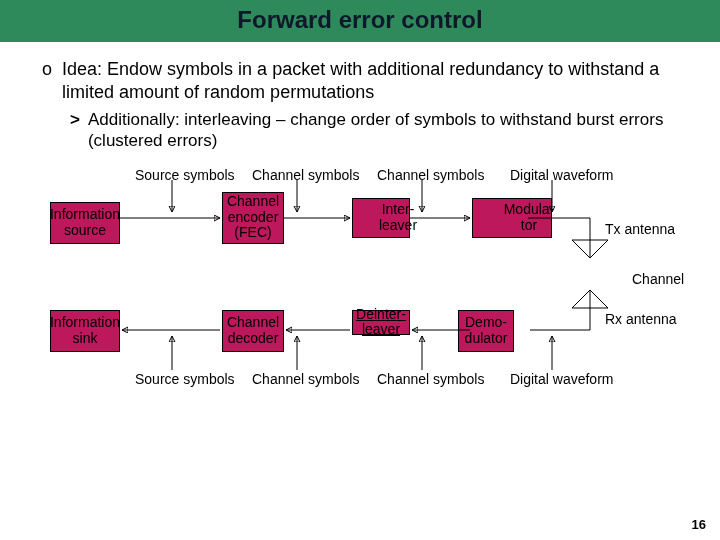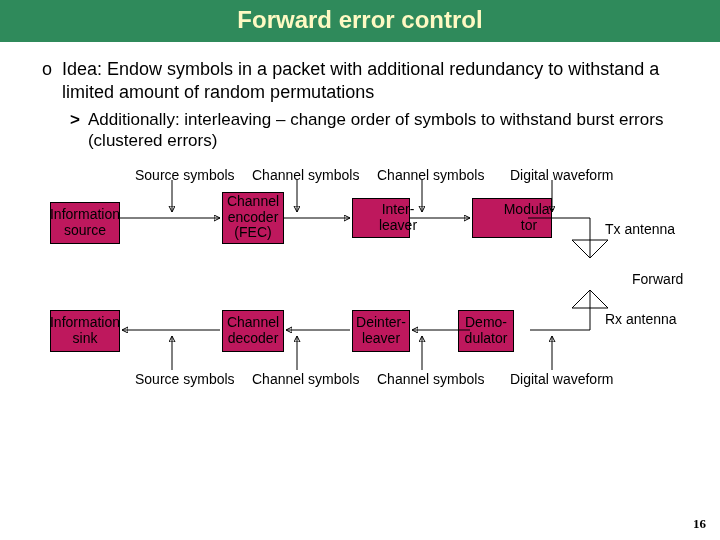--- a/index.html
+++ b/index.html
@@ -6,21 +6,21 @@
   body {
     width: 720px;
     height: 540px;
     background: #fff;
     font-family: "Comic Sans MS", "Chalkboard SE", cursive, sans-serif;
     position: relative;
     overflow: hidden;
   }
   .title-bar {
     background: #2f8a5b;
-    color: #fef9c3;
+    color: #0f172a;
     text-align: center;
     font-size: 24px;
     font-weight: bold;
     padding: 6px 0 8px;
   }
   .content {
     padding: 16px 36px 0 42px;
     color: #000;
     font-size: 18px;
     line-height: 1.25;
@@ -51,21 +51,21 @@
   .dlabel {
     position: absolute;
     text-align: center;
     line-height: 1.1;
     white-space: nowrap;
   }
   .page-num {
     position: absolute;
     right: 14px;
     bottom: 8px;
-    font-family: Liberation Serif, serif;
+    font-family: Liberation Sans, sans-serif;
     font-size: 13px;
     font-weight: bold;
   }
   svg.wire { position: absolute; top: 0; left: 0; pointer-events: none; }
   svg.wire line, svg.wire path { stroke: #000; stroke-width: 1; fill: none; }
 </style>
 </head>
 <body>
 
 <div class="title-bar">
@@ -96,33 +96,33 @@
 (FEC)</div>
     <div class="dbox" style="left:310px; top:36px; width:58px; height:40px;padding-left:36px;">Inter-
 leaver</div>
     <div class="dbox" style="left:430px; top:36px; width:80px; height:40px;padding-left:36px;">Modula-
 tor</div>
 
     <div class="dbox" style="left:8px;  top:148px; width:70px; height:42px;">Information
 sink</div>
     <div class="dbox" style="left:180px; top:148px; width:62px; height:42px;">Channel
 decoder</div>
-    <div class="dbox" style="left:310px; top:148px; width:58px; height:42px;">Deinter-
+    <div class="dbox" style="left:310px; top:148px; width:58px; height:25px;text-decoration:underline;">Deinter-
 leaver</div>
     <div class="dbox" style="left:416px; top:148px; width:56px; height:42px;">Demo-
 dulator</div>
 
     <div class="dlabel" style="left:93px; top:210px;">Source symbols</div>
     <div class="dlabel" style="left:210px; top:210px;">Channel symbols</div>
     <div class="dlabel" style="left:335px; top:210px;">Channel symbols</div>
     <div class="dlabel" style="left:468px; top:210px;">Digital waveform</div>
 
     <div class="dlabel" style="left:563px; top:60px;">Tx antenna</div>
     <div class="dlabel" style="left:563px; top:150px;">Rx antenna</div>
-    <div class="dlabel" style="left:590px; top:110px;">Forward</div>
+    <div class="dlabel" style="left:590px; top:110px;">Channel</div>
 
     <svg class="wire" width="650" height="230">
       <defs>
         <marker id="ah" markerWidth="8" markerHeight="8" refX="6" refY="3" orient="auto">
           <path d="M0,0 L6,3 L0,6 Z" fill="#000"></path>
         </marker>
       </defs>
 
       <line x1="78" y1="56" x2="178" y2="56" marker-end="url(#ah)"></line>
       <line x1="242" y1="56" x2="308" y2="56" marker-end="url(#ah)"></line>

